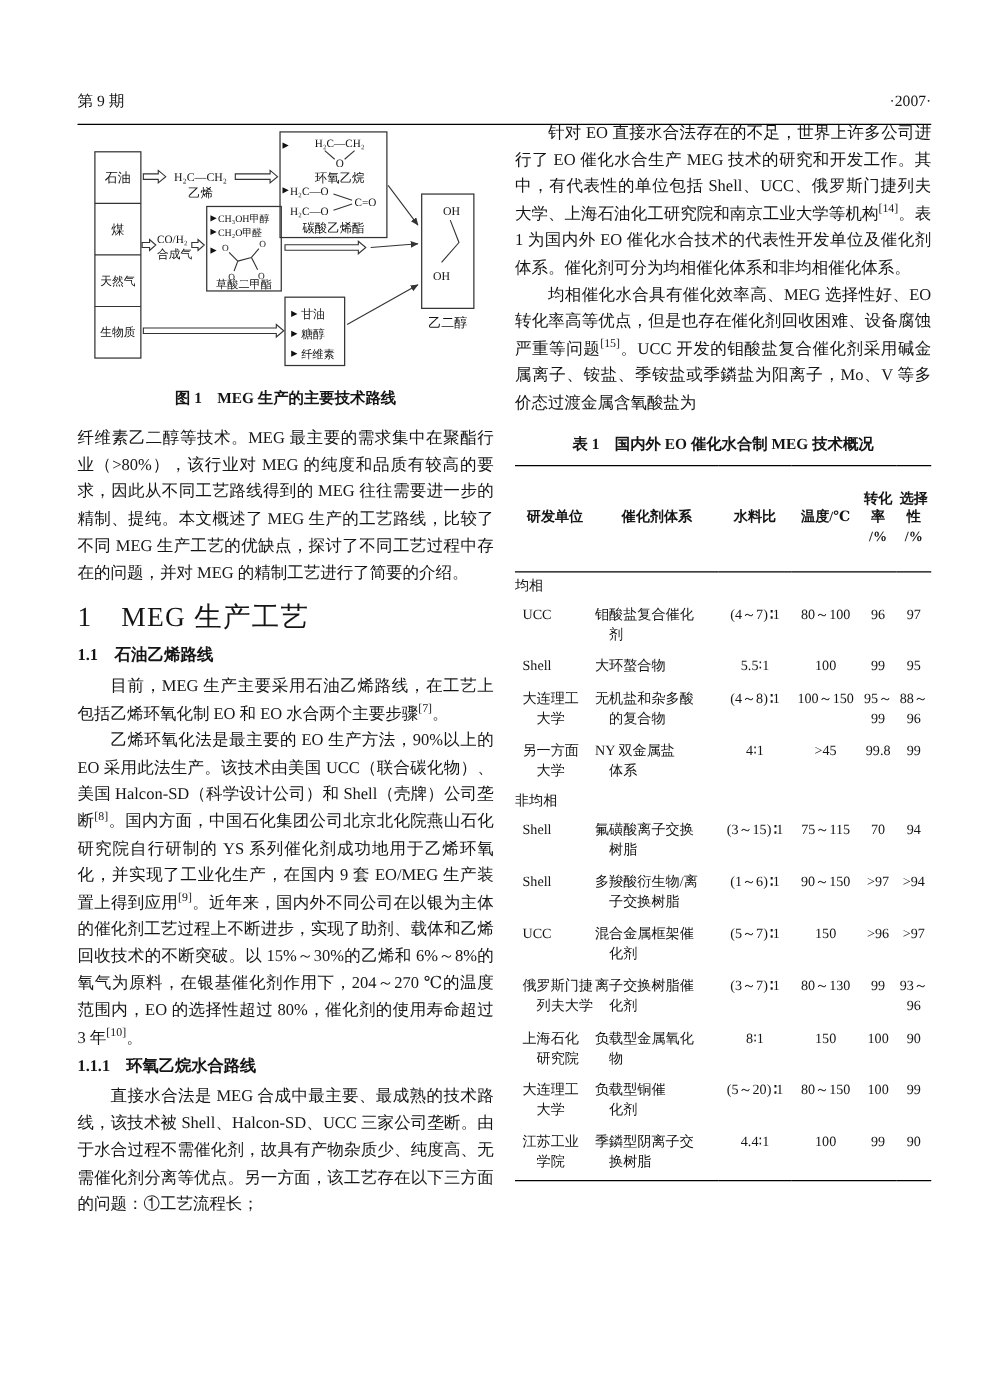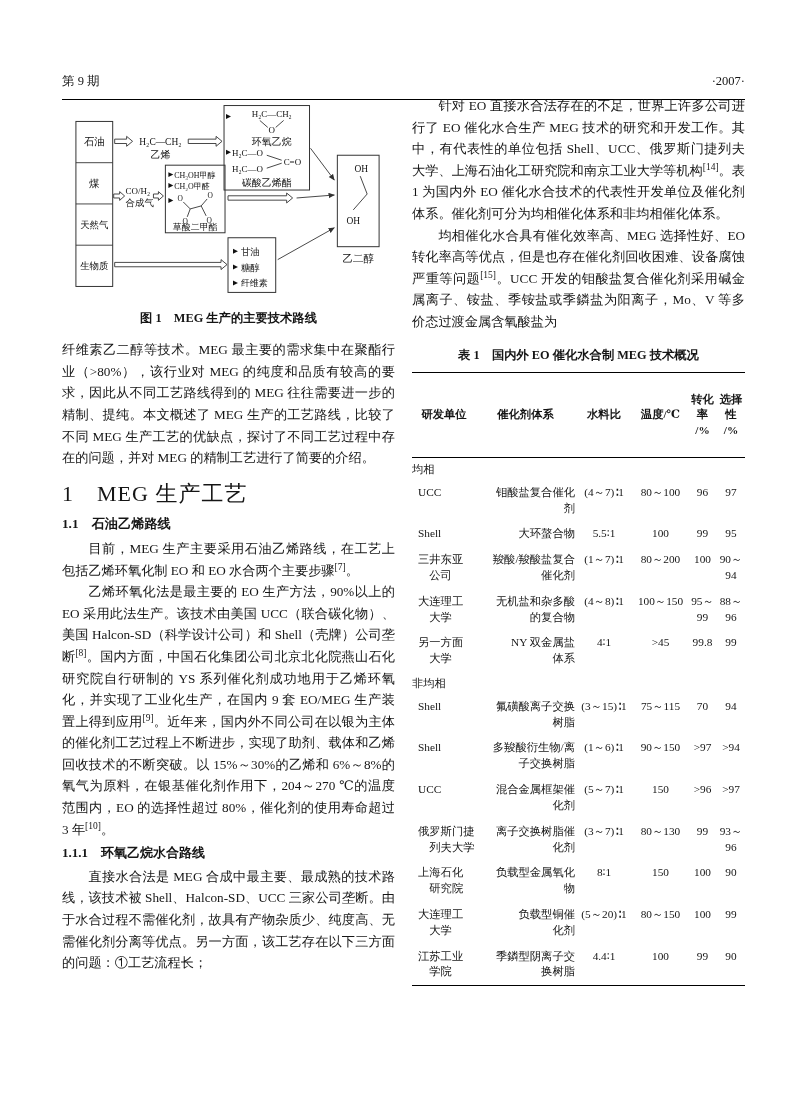--- a/index.html
+++ b/index.html
@@ -26,21 +26,21 @@
   svg .ln{stroke:#333;stroke-width:0.9;fill:none;}
   svg .fat{fill:#fff;stroke:#333;stroke-width:0.9;}
   svg .tri{fill:#111;}
   .table-title{font-weight:bold;font-size:12.3px;text-align:center;margin:12px 0 6px;}
   table{width:100%;border-collapse:collapse;font-size:11.3px;
         border-top:1.6px solid #000;border-bottom:1.6px solid #000;}
   thead th{font-weight:bold;border-bottom:1.3px solid #000;padding:19px 0;
            white-space:pre-line;vertical-align:middle;text-align:center;line-height:1.35;}
   tbody td{vertical-align:top;padding:5px 0;white-space:pre-wrap;line-height:1.4;}
   td.cunit{text-align:left;padding-left:6px;}
-  td.ccat{text-align:right;margin-top:18px;}
+  td.ccat{text-align:left;margin-top:18px;}
   td.cnum{text-align:center;}
   th.w-unit{width:64px;} th.w-cat{width:99px;} th.w-ratio{width:58px;}
   th.w-temp{width:55px;} th.w-conv{width:29px;} th.w-sel{width:28px;}
   tr.group-row td{text-align:left;padding:4px 0 2px 0;}
 </style>
 </head>
 <body>
 
 <div class="page">
 
@@ -176,30 +176,20 @@
             </tr>
             <tr>
               <td class="cunit">Shell</td>
               <td class="ccat">大环螯合物</td>
               <td class="cnum">5.5∶1</td>
               <td class="cnum">100</td>
               <td class="cnum">99</td>
               <td class="cnum">95</td>
             </tr>
             <tr>
-              <td class="cunit">三井东亚
-　公司</td>
-              <td class="ccat">羧酸/羧酸盐复合
-　催化剂</td>
-              <td class="cnum">(1～7)∶1</td>
-              <td class="cnum">80～200</td>
-              <td class="cnum">100</td>
-              <td class="cnum">90～94</td>
-            </tr>
-            <tr>
               <td class="cunit">大连理工
 　大学</td>
               <td class="ccat">无机盐和杂多酸
 　的复合物</td>
               <td class="cnum">(4～8)∶1</td>
               <td class="cnum">100～150</td>
               <td class="cnum">95～99</td>
               <td class="cnum">88～96</td>
             </tr>
             <tr>

